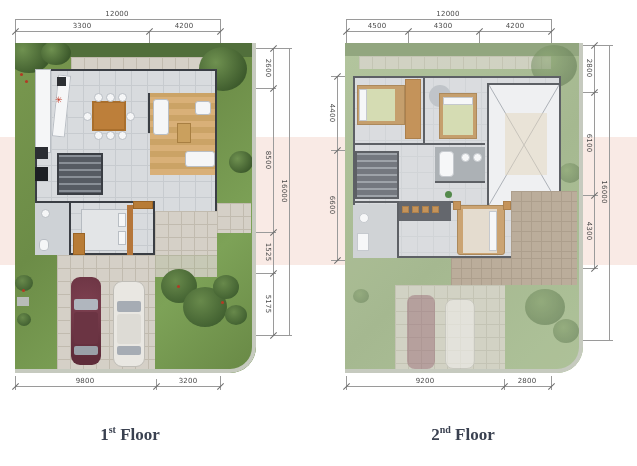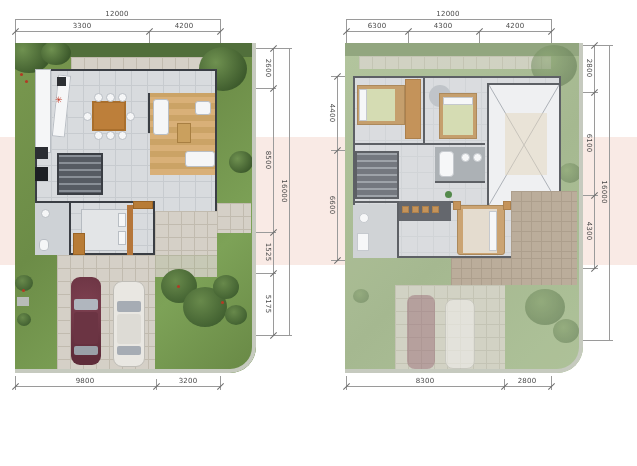--- a/index.html
+++ b/index.html
@@ -260,21 +260,21 @@
   <div class="dl h" style="left:346px;top:31px;width:205px;"></div>
   <div class="dl v" style="left:346px;top:19px;height:24px;"></div>
   <div class="dl v" style="left:408px;top:31px;height:12px;"></div>
   <div class="dl v" style="left:479px;top:31px;height:12px;"></div>
   <div class="dl v" style="left:551px;top:19px;height:24px;"></div>
   <div class="tk" style="left:342px;top:31px;"></div>
   <div class="tk" style="left:404px;top:31px;"></div>
   <div class="tk" style="left:475px;top:31px;"></div>
   <div class="tk" style="left:547px;top:31px;"></div>
   <span class="dlab" style="left:448px;top:18px;">12000</span>
-  <span class="dlab" style="left:377px;top:30px;">6300</span>
+  <span class="dlab" style="left:377px;top:30px;">4500</span>
   <span class="dlab" style="left:443px;top:30px;">4300</span>
   <span class="dlab" style="left:515px;top:30px;">4200</span>
 
   <div class="dl v" style="left:337px;top:76px;height:184px;"></div>
   <div class="dl h" style="left:331px;top:76px;width:14px;"></div>
   <div class="dl h" style="left:331px;top:150px;width:14px;"></div>
   <div class="dl h" style="left:331px;top:260px;width:14px;"></div>
   <div class="tk" style="left:333px;top:76px;"></div>
   <div class="tk" style="left:333px;top:150px;"></div>
   <div class="tk" style="left:333px;top:260px;"></div>
@@ -297,17 +297,25 @@
   <span class="dlabv" style="left:589px;top:231px;">4300</span>
   <span class="dlabv" style="left:604px;top:192px;">16000</span>
 
   <div class="dl h" style="left:346px;top:386px;width:205px;"></div>
   <div class="dl v" style="left:346px;top:376px;height:14px;"></div>
   <div class="dl v" style="left:504px;top:379px;height:11px;"></div>
   <div class="dl v" style="left:551px;top:376px;height:14px;"></div>
   <div class="tk" style="left:342px;top:386px;"></div>
   <div class="tk" style="left:500px;top:386px;"></div>
   <div class="tk" style="left:547px;top:386px;"></div>
-  <span class="dlab" style="left:425px;top:385px;">8300</span>
+  <span class="dlab" style="left:425px;top:385px;">9200</span>
   <span class="dlab" style="left:527px;top:385px;">2800</span>
 
+  <div class="ftitle" style="left:130px;top:424px;">
+    <span>1</span><sup>st</sup>
+    <span>Floor</span>
+  </div>
+  <div class="ftitle" style="left:463px;top:424px;">
+    <span>2</span><sup>nd</sup>
+    <span>Floor</span>
+  </div>
 
 </div>
 
 </body></html>

